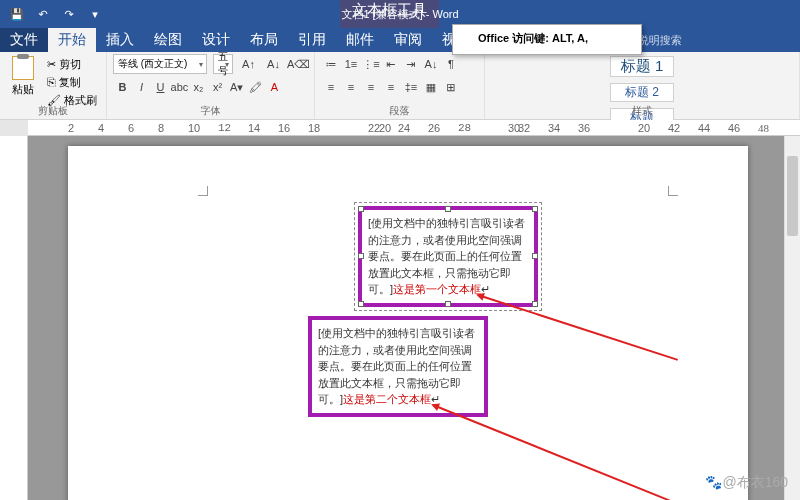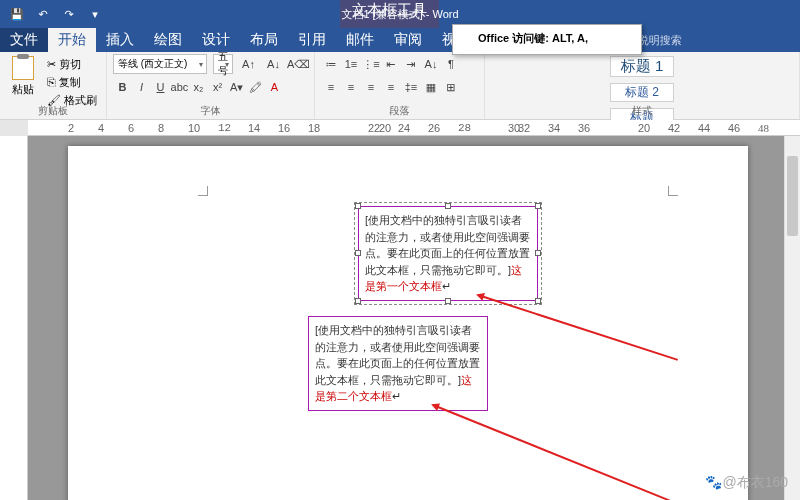--- a/index.html
+++ b/index.html
@@ -43,21 +43,21 @@
 .tooltip b{display:block;margin-bottom:2px}
 .ruler-h{height:16px;background:#fff;border-bottom:1px solid #ccc;margin-left:28px;position:relative;font-size:8px;color:#666}
 .ruler-h span{position:absolute;top:2px}
 .work{position:absolute;left:0;right:0;top:136px;bottom:0;display:flex}
 .ruler-v{width:28px;background:#fff;border-right:1px solid #ccc;position:relative}
 .canvas{flex:1;background:#989898;overflow:auto;position:relative}
 .page{position:absolute;left:40px;top:10px;width:680px;height:480px;background:#fff;box-shadow:0 0 6px rgba(0,0,0,.4)}
 .crop{position:absolute;width:10px;height:10px;border:1px solid #999}
 .crop.tl{left:130px;top:40px;border-right:0;border-bottom:0;transform:rotate(180deg)}
 .crop.tr{right:70px;top:40px;border-left:0;border-bottom:0;transform:rotate(180deg)}
-.tbox{position:absolute;width:180px;border:1px solid #a21caf;background:#fff;padding:5px 6px;font-size:10px;line-height:1.5;color:#333}
+.tbox{position:absolute;width:180px;border:4px solid #a21caf;background:#fff;padding:5px 6px;font-size:10px;line-height:1.5;color:#333}
 .tbox.sel{outline:1px dashed #888;outline-offset:3px}
 .handle{position:absolute;width:6px;height:6px;background:#fff;border:1px solid #666}
 .tbox .red{color:#c00}
 .arrow{position:absolute;background:#e02020;height:2px;transform-origin:left center}
 .arrow::after{content:"";position:absolute;left:-6px;top:-3px;border:4px solid transparent;border-right:8px solid #e02020}
 .watermark{position:absolute;right:12px;bottom:8px;color:#aaa;font-size:14px}
 .scroll-v{position:absolute;right:0;top:136px;bottom:0;width:16px;background:#f0f0f0;border-left:1px solid #ddd}
 .scroll-thumb{position:absolute;left:2px;right:2px;top:20px;height:80px;background:#c8c8c8;border-radius:2px}
 </style>
 </head>

